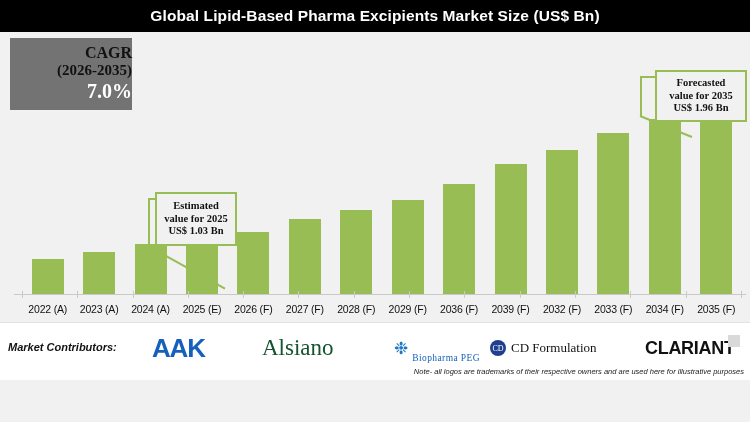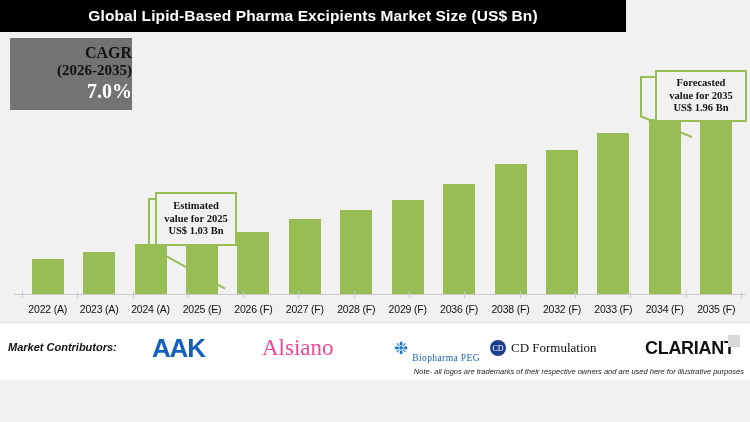--- a/index.html
+++ b/index.html
@@ -5,21 +5,21 @@
   * { box-sizing: border-box; margin: 0; padding: 0; }
   html, body { width: 750px; height: 422px; overflow: hidden; }
   body {
     font-family: "Liberation Sans", sans-serif;
     background: #f1f1f1;
   }
   #page { position: relative; width: 750px; height: 422px; background: #f1f1f1; }
 
   
   .title-bar {
-    position: absolute; left: 0; top: 0; width: 626px; height: 32px;
+    position: absolute; left: 0; top: 0; width: 750px; height: 32px;
     background: #000000;
     display: flex; align-items: center; justify-content: center;
   }
   .title-bar .title {
     color: #ffffff; font-size: 15.5px; font-weight: bold;
     letter-spacing: 0.1px; font-family: "Liberation Sans", sans-serif;
   }
 
   
   .chart-area {
@@ -94,21 +94,21 @@
     position: absolute; left: 0; top: 322px; width: 750px; height: 58px;
     background: #ffffff; border-top: 1px solid #e2e2e2;
   }
   .contrib-label {
     position: absolute; left: 8px; top: 18px; font-size: 11px; font-weight: bold;
     font-style: italic; color: #111; font-family: "Liberation Sans", sans-serif;
   }
   .logo { position: absolute; top: 10px; height: 30px; display: flex; align-items: center; }
   .logo-aak { left: 152px; font-size: 26px; font-weight: bold; color: #1560bd;
               letter-spacing: -1.2px; font-family: "Liberation Sans", sans-serif; }
-  .logo-alsiano { left: 262px; font-size: 23px; color: #ec4899; font-family: "Liberation Serif", serif; }
+  .logo-alsiano { left: 262px; font-size: 23px; color: #14532d; font-family: "Liberation Serif", serif; }
   .logo-bio { left: 394px; display: flex; align-items: center; gap: 4px; }
   .logo-bio .mark { color: #1f77c4; font-size: 17px; }
   .logo-bio .txt { font-size: 9.5px; color: #1560bd; font-family: "Liberation Serif", serif;
                    letter-spacing: 0.4px; margin-top: 20px; }
   .logo-cd { left: 490px; display: flex; align-items: center; gap: 5px; }
   .logo-cd .mark {
     width: 16px; height: 16px; border-radius: 50%; background: #1f3f8f;
     color: #fff; font-size: 8px; display: flex; align-items: center; justify-content: center;
     font-family: "Liberation Serif", serif;
   }
@@ -232,21 +232,21 @@
     <div class="xlabels" id="xlabels">
         <div class="xlabel">2022 (A)</div>
         <div class="xlabel">2023 (A)</div>
         <div class="xlabel">2024 (A)</div>
         <div class="xlabel">2025 (E)</div>
         <div class="xlabel">2026 (F)</div>
         <div class="xlabel">2027 (F)</div>
         <div class="xlabel">2028 (F)</div>
         <div class="xlabel">2029 (F)</div>
         <div class="xlabel">2036 (F)</div>
-        <div class="xlabel">2038 (F)</div>
+        <div class="xlabel">2039 (F)</div>
         <div class="xlabel">2032 (F)</div>
         <div class="xlabel">2033 (F)</div>
         <div class="xlabel">2034 (F)</div>
         <div class="xlabel">2035 (F)</div>
       </div>
 
     <div class="leader leader-v" style="left:148px; top:166px; width:2px; height:48px;"></div>
     <div class="leader leader-h" style="left:148px; top:166px; width:10px; height:2px;"></div>
     <div class="leader-diag" style="left:148px; top:213px; width:88px; transform: rotate(29deg);"></div>
 

